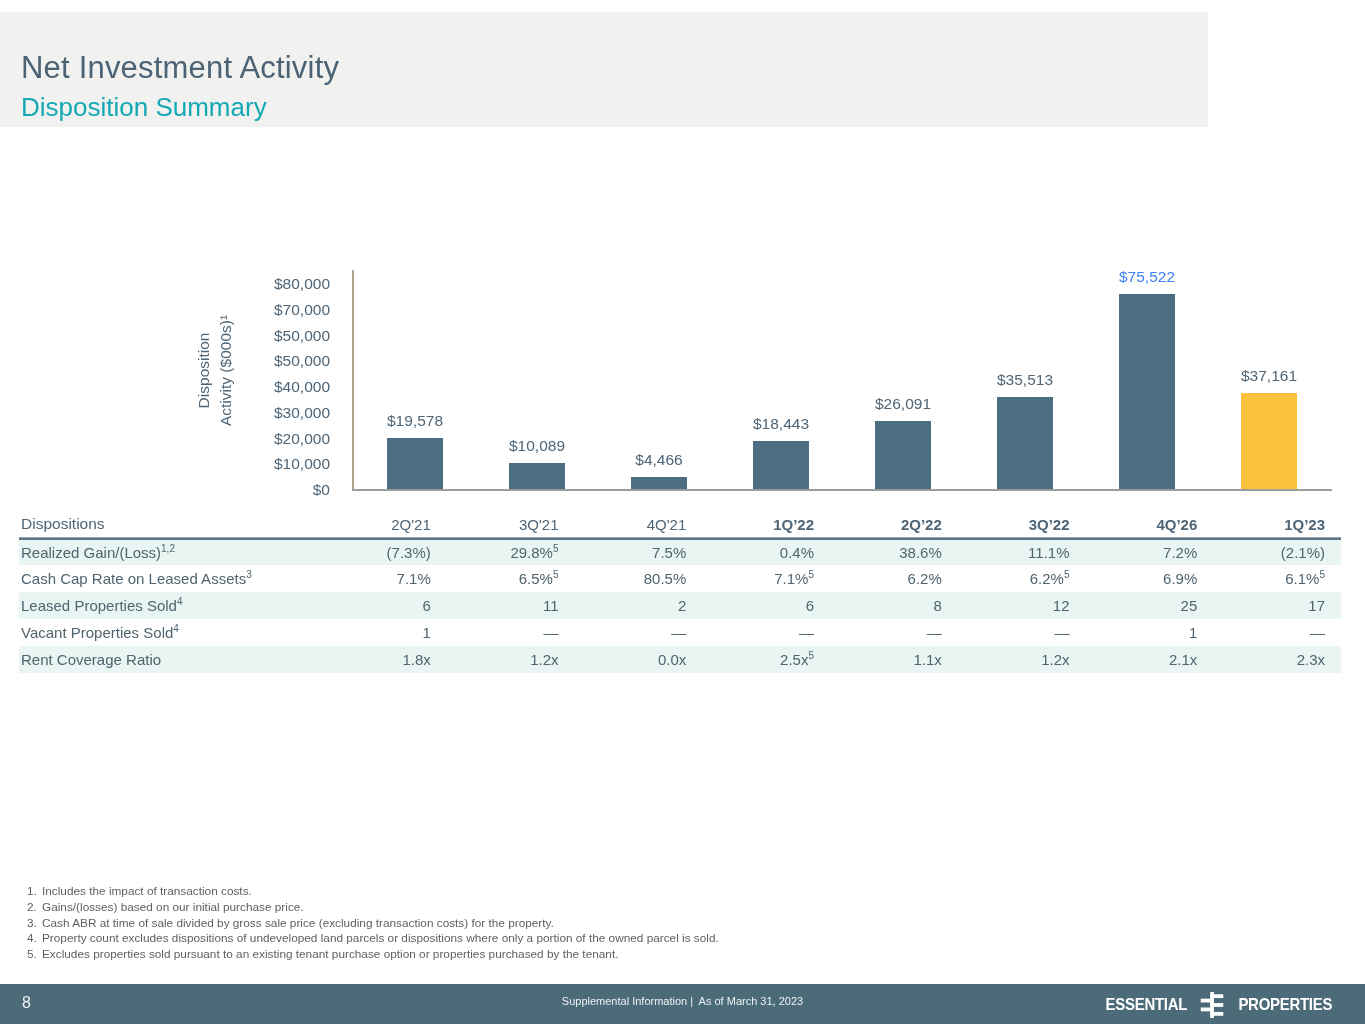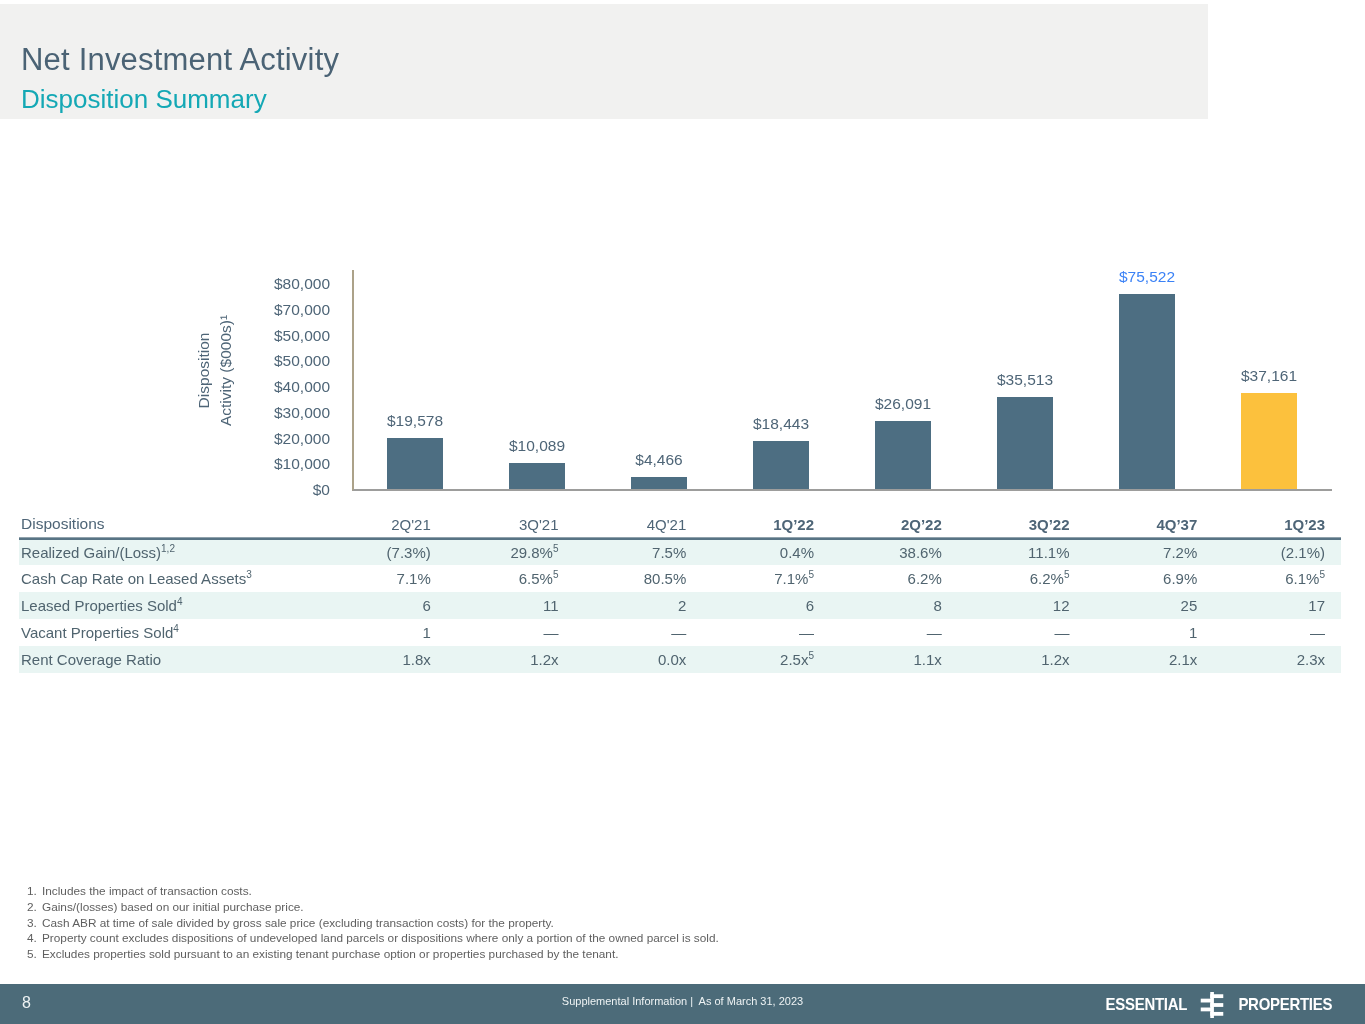--- a/index.html
+++ b/index.html
@@ -1,21 +1,21 @@
 <!DOCTYPE html>
 <html><head>
 <meta charset="utf-8">
 <style>
   * { margin:0; padding:0; box-sizing:border-box; }
   html,body { background:#fff; }
   body { font-family:"Liberation Sans", sans-serif; }
   #slide { position:relative; width:1365px; height:1024px; background:#ffffff; overflow:hidden; }
 
   
-  .header-band { position:absolute; left:0; top:4px; width:1208px; height:115px; background:#f1f1f0;text-decoration:underline; }
+  .header-band { position:absolute; left:0; top:12px; width:1208px; height:115px; background:#f1f1f0;text-decoration:underline; }
   .slide-title { position:absolute; left:21px; top:38px; font-size:31px; font-weight:400; color:#4b6375; letter-spacing:0.2px; }
   .slide-subtitle { position:absolute; left:21px; top:80px; font-size:26px; font-weight:400; color:#14a8b5; }
 
   
   .y-axis-title { position:absolute; left:184px; top:286px; width:64px; height:168px; display:flex; align-items:center; justify-content:center; }
   .y-axis-title .rot { transform:rotate(-90deg); white-space:nowrap; text-align:center; font-size:15.5px; line-height:1.45; color:#4e6577; }
   .y-ticks { position:absolute; left:238px; top:275px; width:92px; height:224px; display:flex; flex-direction:column; justify-content:space-between; align-items:flex-end; font-size:15.5px; color:#4e6577; }
   #plot { position:absolute; left:352px; top:270px; width:980px; height:221px; border-left:2px solid #aca289; border-bottom:2px solid #9d9d9c; }
   .bar { position:absolute; bottom:0; width:56px; }
   .bar-label { position:absolute; width:150px; text-align:center; font-size:15.5px; color:#4e6577; white-space:nowrap; }
@@ -109,21 +109,21 @@
       </colgroup>
     <thead>
       <tr>
         <th class="rowhead">Dispositions</th>
         <th class="q">2Q'21</th>
         <th class="q">3Q'21</th>
         <th class="q">4Q'21</th>
         <th class="q b">1Q’22</th>
         <th class="q b">2Q’22</th>
         <th class="q b">3Q’22</th>
-        <th class="q b">4Q’37</th>
+        <th class="q b">4Q’26</th>
         <th class="q b">1Q’23</th>
       </tr>
     </thead>
     <tbody>
       <tr>
         <th><span>Realized Gain/(Loss)</span><sup>1,2</sup></th>
         <td><span>(7.3%)</span><sup></sup></td>
         <td><span>29.8%</span><sup>5</sup></td>
         <td><span>7.5%</span><sup></sup></td>
         <td><span>0.4%</span><sup></sup></td>

